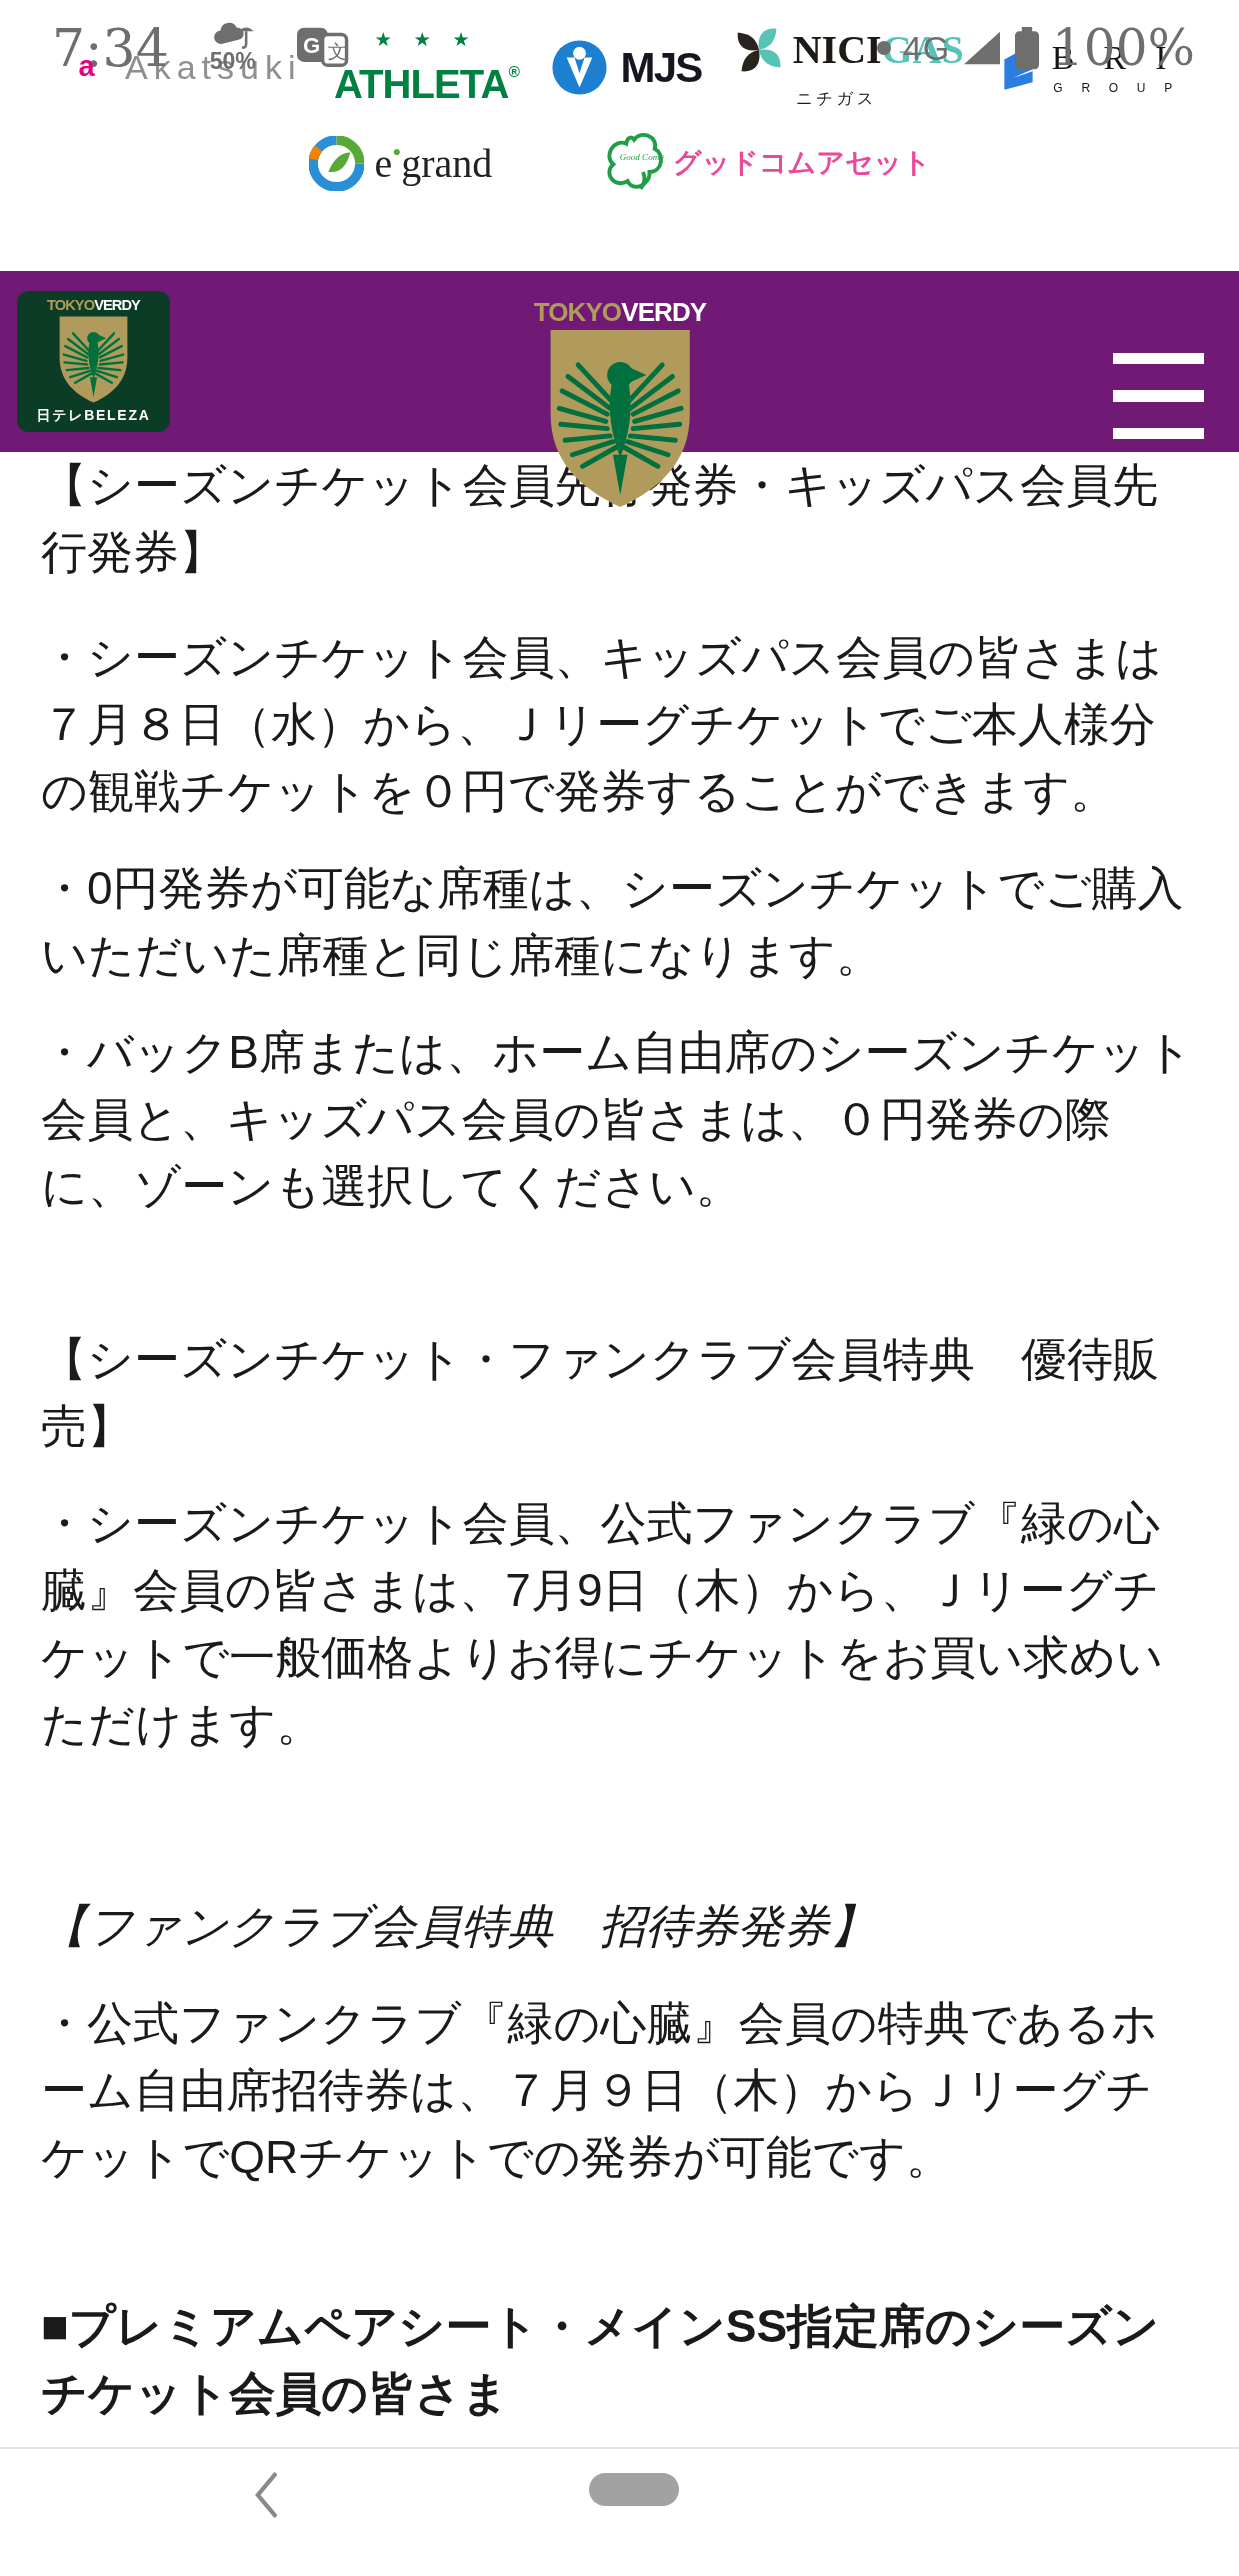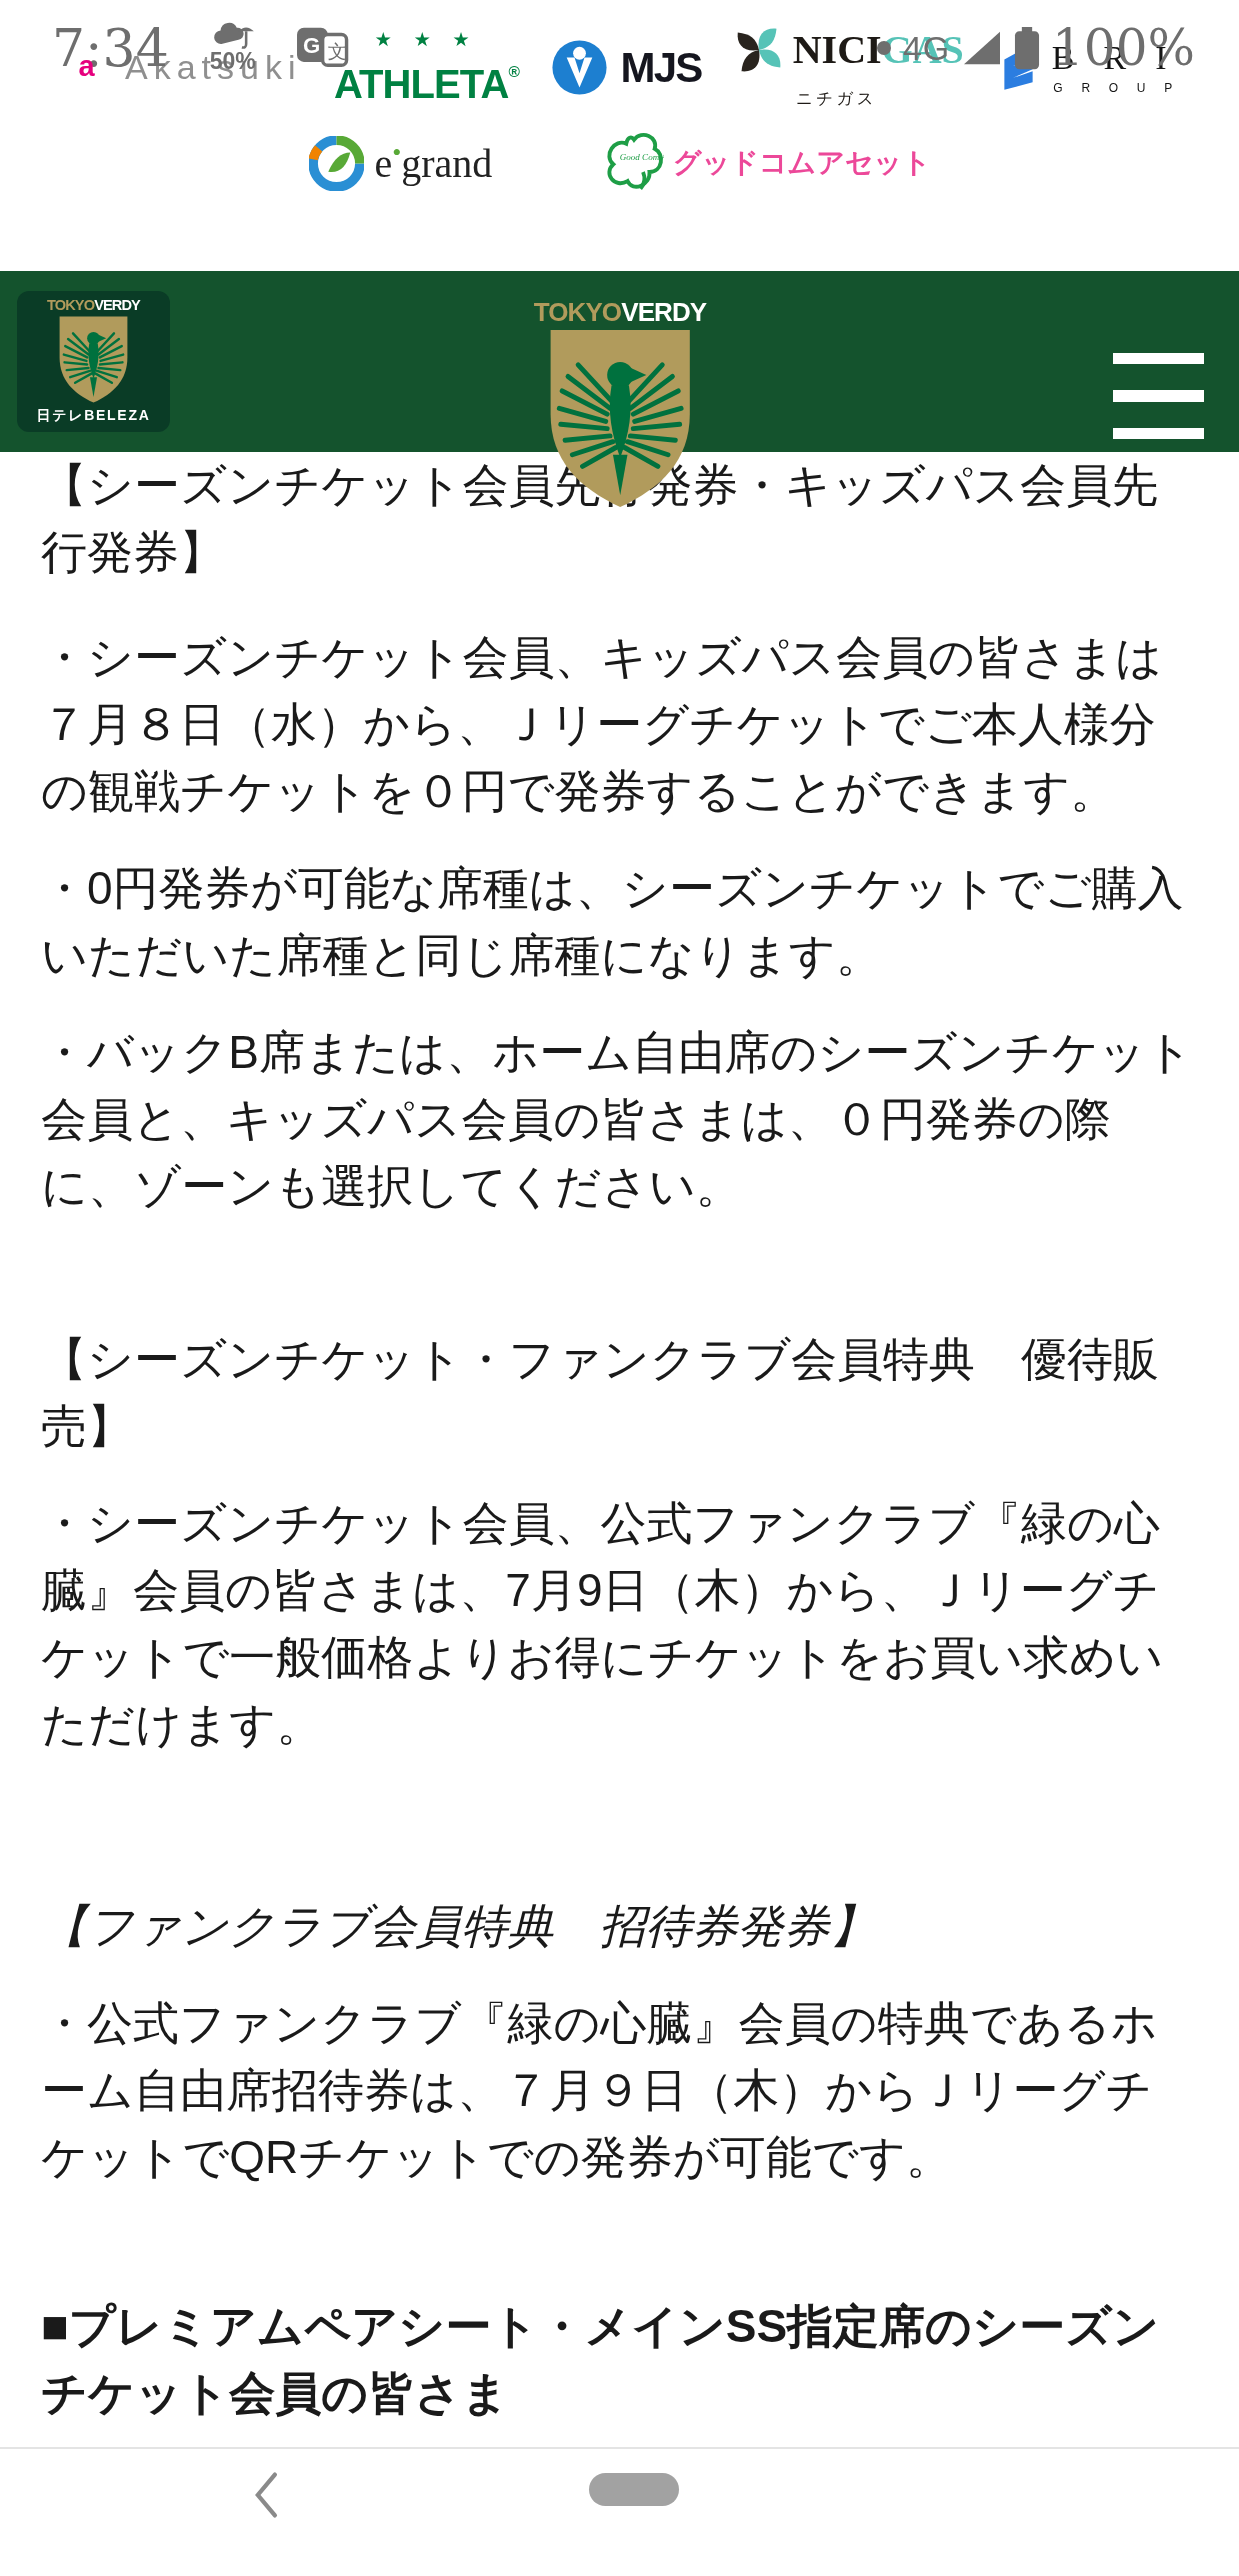--- a/index.html
+++ b/index.html
@@ -46,21 +46,21 @@
   .bri-text{display:flex;flex-direction:column;line-height:1;}
   .bri-label{font-family:"Liberation Serif",serif;font-size:34px;color:#141414;letter-spacing:10.3px;}
   .bri-sub{font-size:12px;color:#141414;letter-spacing:7.7px;margin-top:6.9px;margin-left:1.7px;}
   .egrand{display:flex;align-items:center;gap:10.3px;}
   .eg-label{font-family:"Liberation Serif",serif;font-size:40px;color:#222;}
   .eg-dot{color:#58a936;font-size:26px;vertical-align:top;line-height:1;}
   .goodcom{display:flex;align-items:center;gap:8.6px;}
   .gc-label{font-size:28px;font-weight:bold;color:#ec4899;}
 
   
-  .site-header{position:absolute;top:271px;left:0;width:1240px;height:181px;background:#14532d;}
+  .site-header{position:absolute;top:271px;left:0;width:1240px;height:181px;background:#701a75;}
   .emblem-box{position:absolute;left:17px;top:20px;width:153px;height:141px;background:#0a3c26;
      border-radius:12px;display:flex;flex-direction:column;align-items:center;justify-content:center;}
   .crest{display:flex;flex-direction:column;align-items:center;}
   .wordmark{font-weight:800;letter-spacing:-0.9px;line-height:1;}
   .wm-gold{color:#b19b5c;}
   .wm-white{color:#fff;}
   .emblem-box .wordmark{font-size:14.6px;}
   .emblem-box .shield{width:71px;height:89px;margin-top:2.6px;}
   .emblem-bottom{color:#fff;font-size:14px;font-weight:bold;letter-spacing:1.7px;margin-top:3px;}
   .center-logo{position:absolute;left:50%;top:28px;transform:translateX(-50%);z-index:6;}

